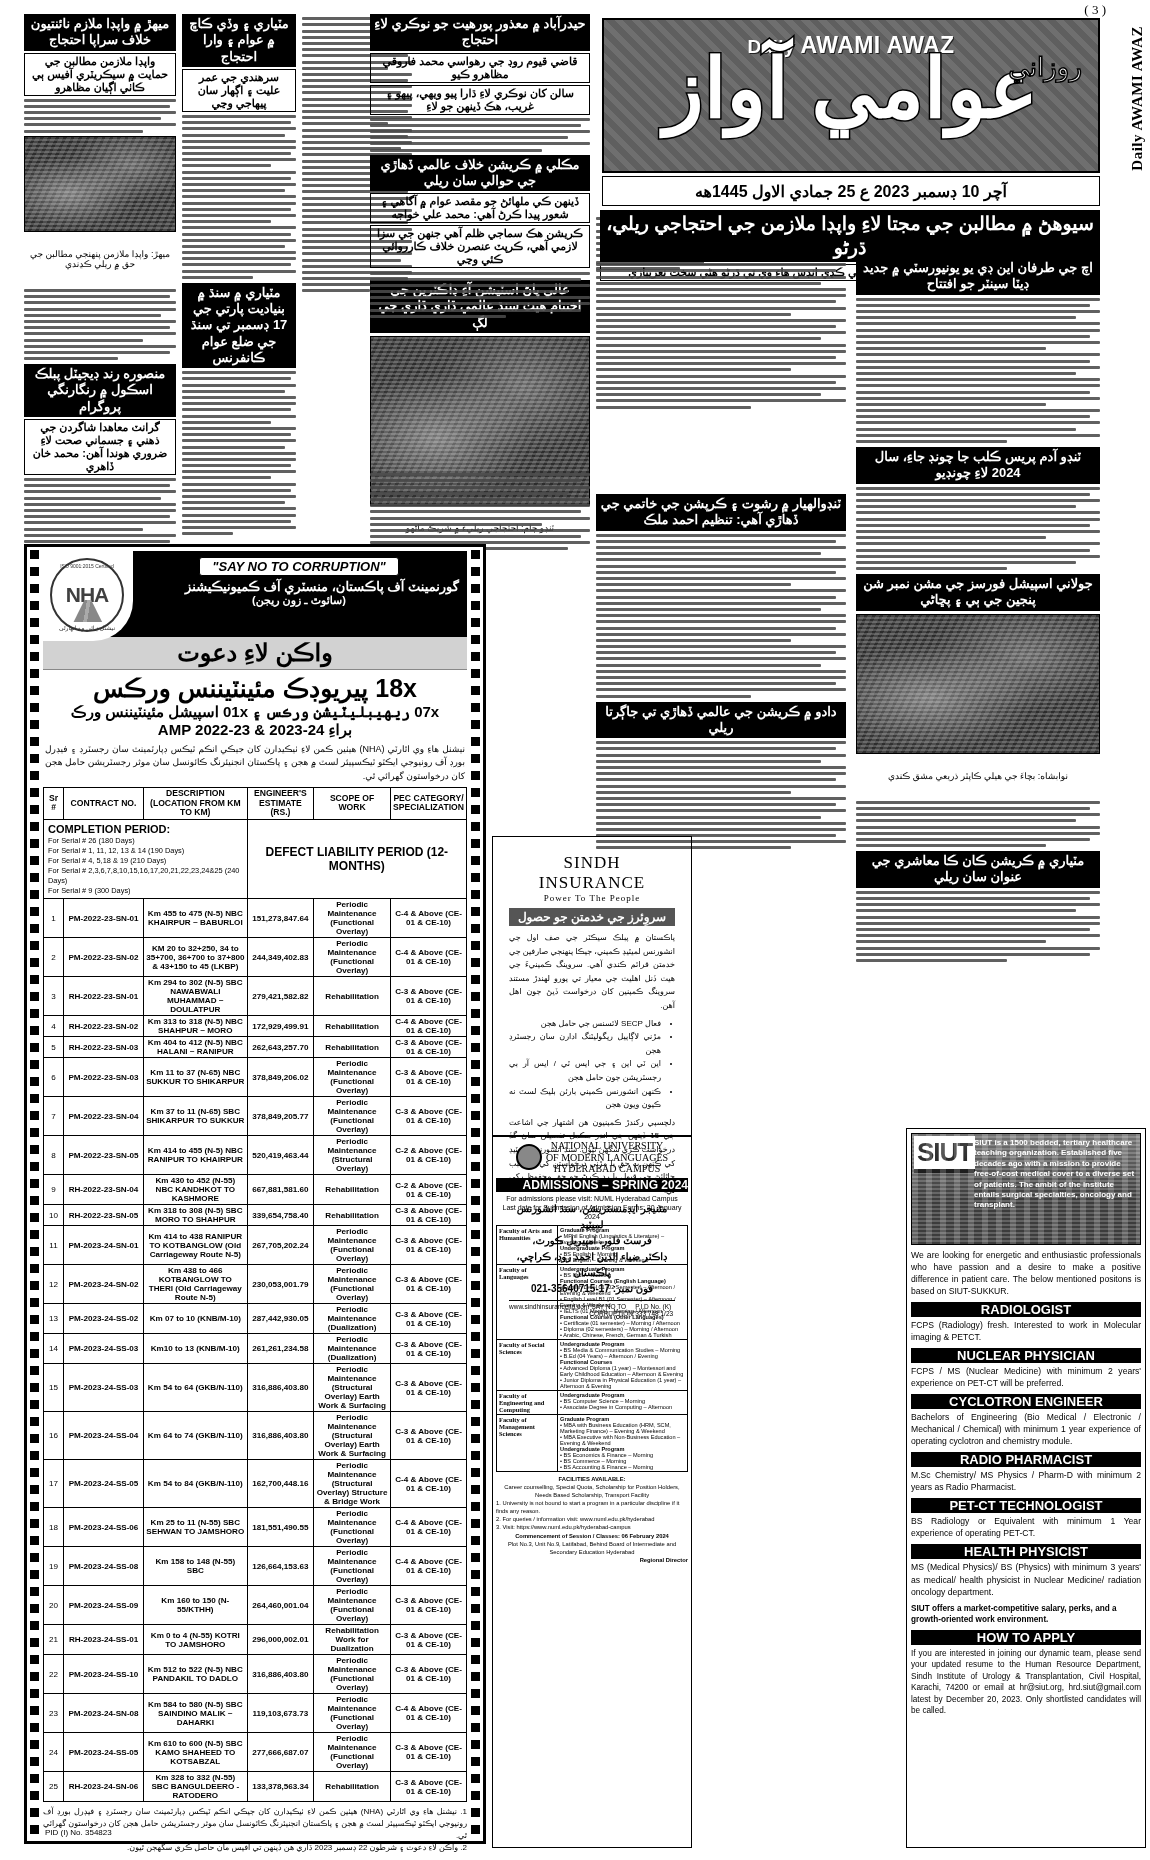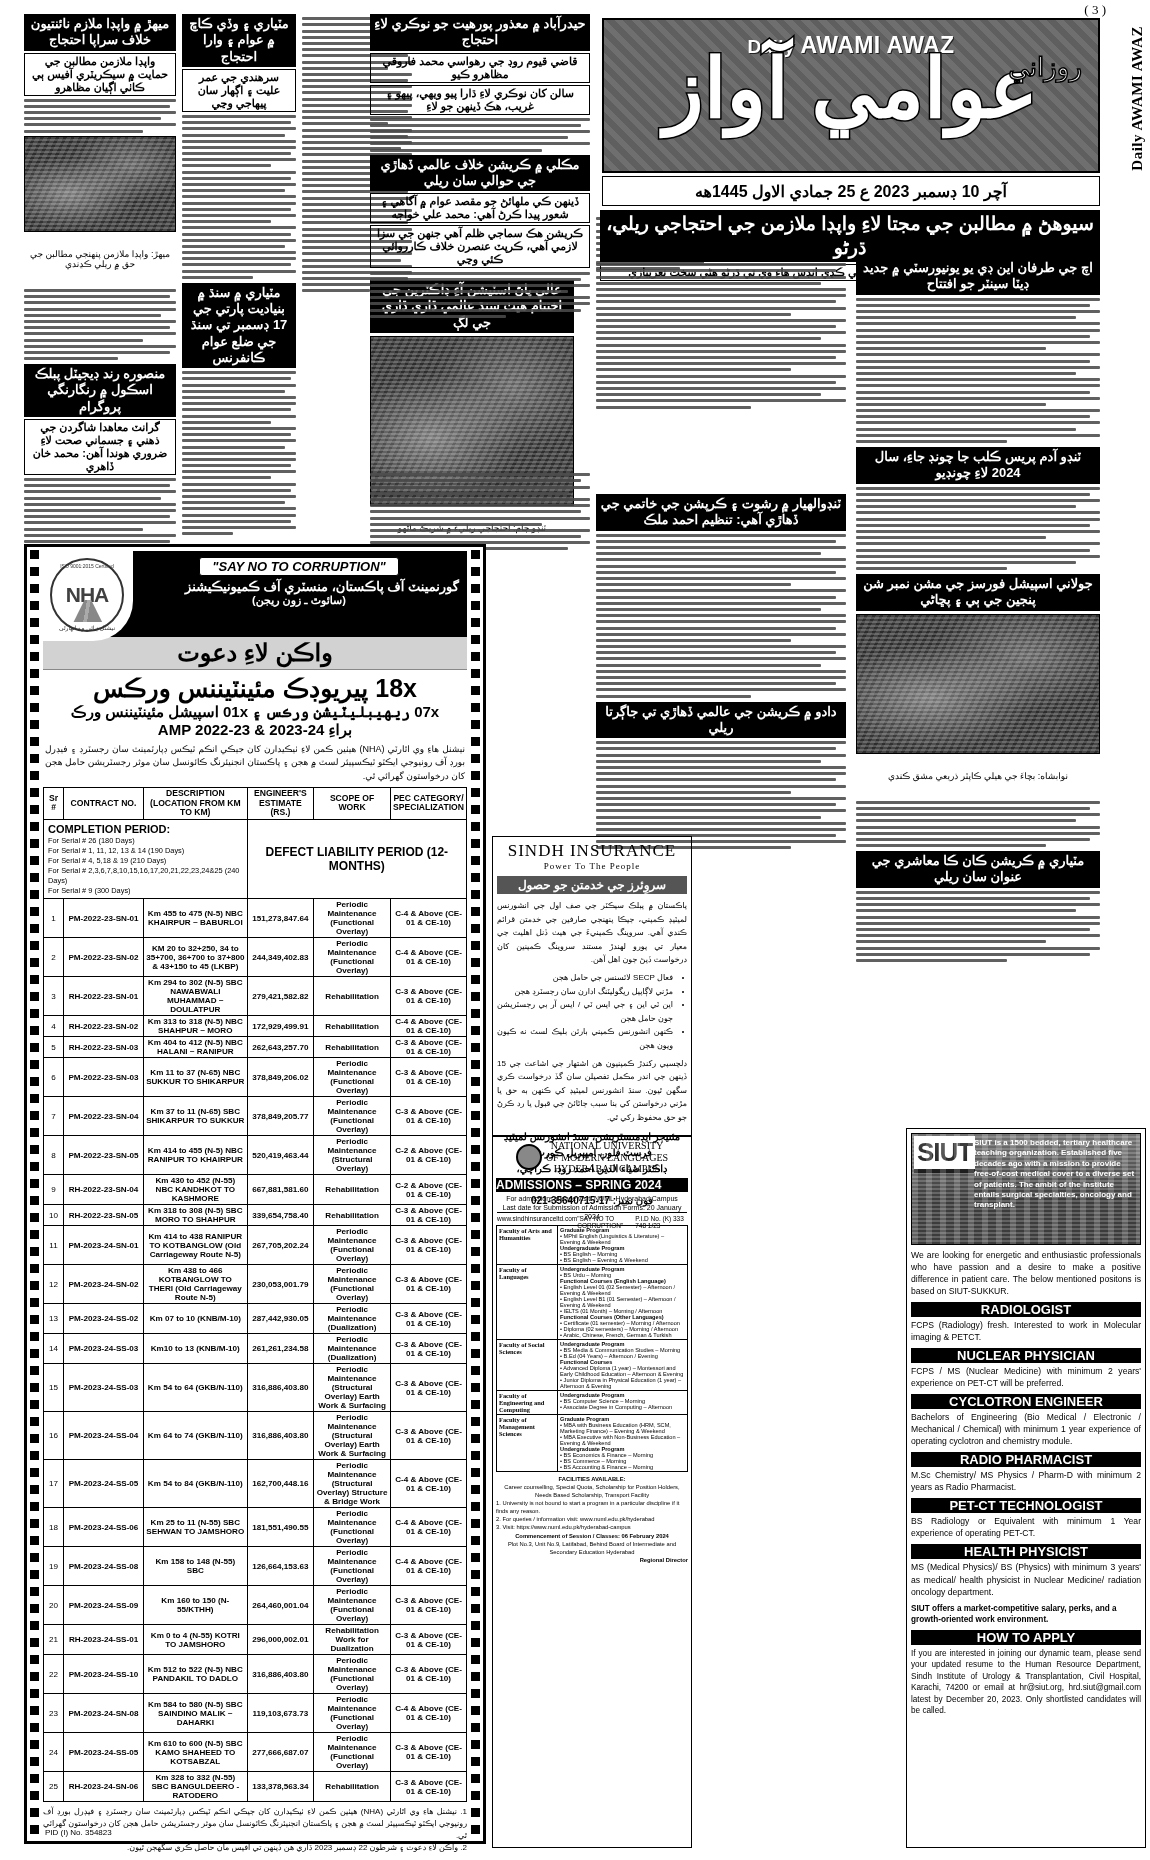--- a/index.html
+++ b/index.html
@@ -146,35 +146,35 @@
   table.tt { width:100%; border-collapse:collapse; font-size:8.1px; }
   table.tt th, table.tt td { border:1px solid #000; padding:1px 2px; text-align:center; vertical-align:middle; }
   table.tt th { font-weight:bold; font-size:8.6px; line-height:1.1; }
   .comp { text-align:left !important; font-size:7.4px; line-height:1.35; padding:2px 4px !important;}
   .comp b { font-size:11px; }
   .dlp { font-size:12px; font-weight:bold; }
   .notes { direction:rtl; font-size:8px; line-height:1.5; margin-top:4px; text-align:justify;}
   .pid{ position:absolute; left:18px; bottom:4px; font-size:8px; writing-mode:horizontal-tb;}
 
   
-  .si { position:absolute; left:492px; top:836px; width:200px; height:300px; border:1px solid #000; padding:4px;}
+  .si { position:absolute; left:492px; top:836px; width:200px; height:300px; border:1px solid #000; padding:16px;}
   .si-logo{ text-align:center; font-family:"Liberation Serif",serif; }
   .si-logo .n1{ font-size:17px; letter-spacing:1px; }
   .si-logo .n2{ font-size:9px; letter-spacing:1px; }
   .si-bar{ background:#555;color:#fff;direction:rtl;text-align:center;font-size:12px;font-weight:bold;padding:2px;margin:5px 0;}
   .si-body{ direction:rtl; font-size:8px; line-height:1.7; text-align:justify;}
   .si-sign{ direction:rtl; text-align:center; font-weight:bold; font-size:10px; line-height:1.6; margin-top:4px;}
   .si-foot{ display:flex; justify-content:space-between; font-size:6.5px; margin-top:3px; border-top:1px solid #000; padding-top:2px;}
 
   
   .numl{ position:absolute; left:492px; top:1136px; width:200px; height:712px; border:1px solid #000; padding:3px; overflow:hidden;}
   .numl-h{ display:flex; align-items:center; gap:4px; justify-content:center;}
   .numl-seal{ width:26px;height:26px;border-radius:50%;border:2px solid #000;background:#888;}
   .numl-t{ font-family:"Liberation Serif",serif; font-size:10px; line-height:1.15; text-align:center;}
-  .numl-bar{ background:#000;color:#fff;text-align:left;font-weight:bold;font-size:12px;margin:3px 0 2px;}
+  .numl-bar{ background:#000;color:#fff;text-align:right;font-weight:bold;font-size:12px;margin:3px 0 2px;}
   .numl-sub{ text-align:center; font-size:7px; line-height:1.35;}
   table.nt{ width:100%; border-collapse:collapse; font-size:5.6px; margin-top:3px;}
   table.nt td{ border:1px solid #000; padding:1px 2px; vertical-align:top;}
   table.nt td.fac{ font-family:"Liberation Serif",serif; font-weight:bold; font-size:6.4px; width:32%;}
   .nt-h{ font-weight:bold; }
   .numl-foot{ font-size:5.8px; line-height:1.4; margin-top:3px;}
   .numl-foot .cen{ text-align:center; }
 
   
   .siut{ position:absolute; left:906px; top:1128px; width:240px; height:720px; border:1px solid #000; padding:4px;}
@@ -381,21 +381,21 @@
         <div class="ln s100"></div>
       <div class="ln s90"></div>
         <div class="ln s100"></div>
         <div class="ln s100"></div>
       <div class="ln s96"></div>
         <div class="ln s100"></div>
         <div class="ln s62"></div>
     </div>
   </div>
 
-  <div class="col" style="left:370px; top:280px; width:204px;">
+  <div class="col" style="left:370px; top:280px; width:220px;">
     <div class="hdbar">عالي پاڻ اسٽيشن آءِ ڊاڪٽرين جي اختتام هيٺ سنڌ عالمي ڏاري ڏاري جي لڳ</div>
     <div class="photo" style="height:170px;margin-top:3px"></div>
     <div class="cap">ٽنڊو ڄام: احتجاجي ريليءَ ۾ شريڪ ماڻهو</div>
   </div>
 
   <div class="col" style="left:370px; top:14px; width:220px;">
     <div class="hdbar">حيدرآباد ۾ معذور پورهيت جو نوڪري لاءِ احتجاج</div>
     <div class="subbar">قاضي قيوم روڊ جي رهواسي محمد فاروقي مظاهرو ڪيو</div>
     <div class="subbar">سالن کان نوڪري لاءِ ڌارا پيو ويهي، پيهو ۽ غريب، هڪ ڏينهن جو لاءِ</div>
     <div class="txtblock">

